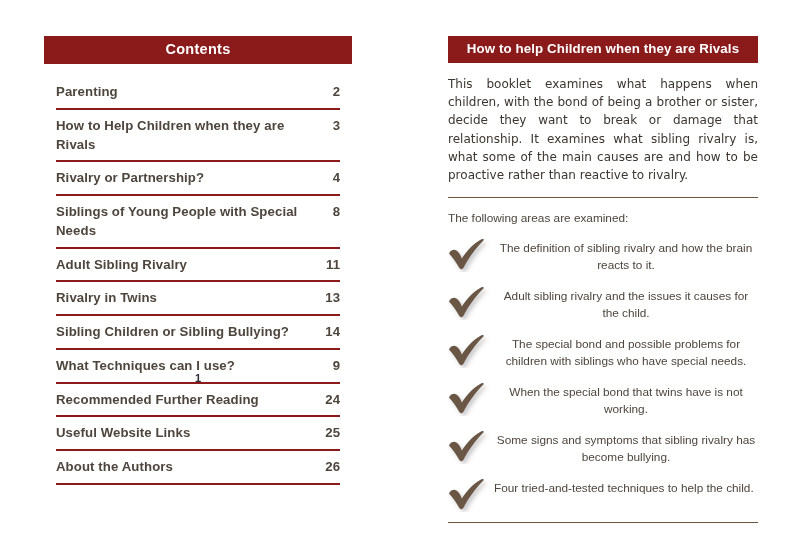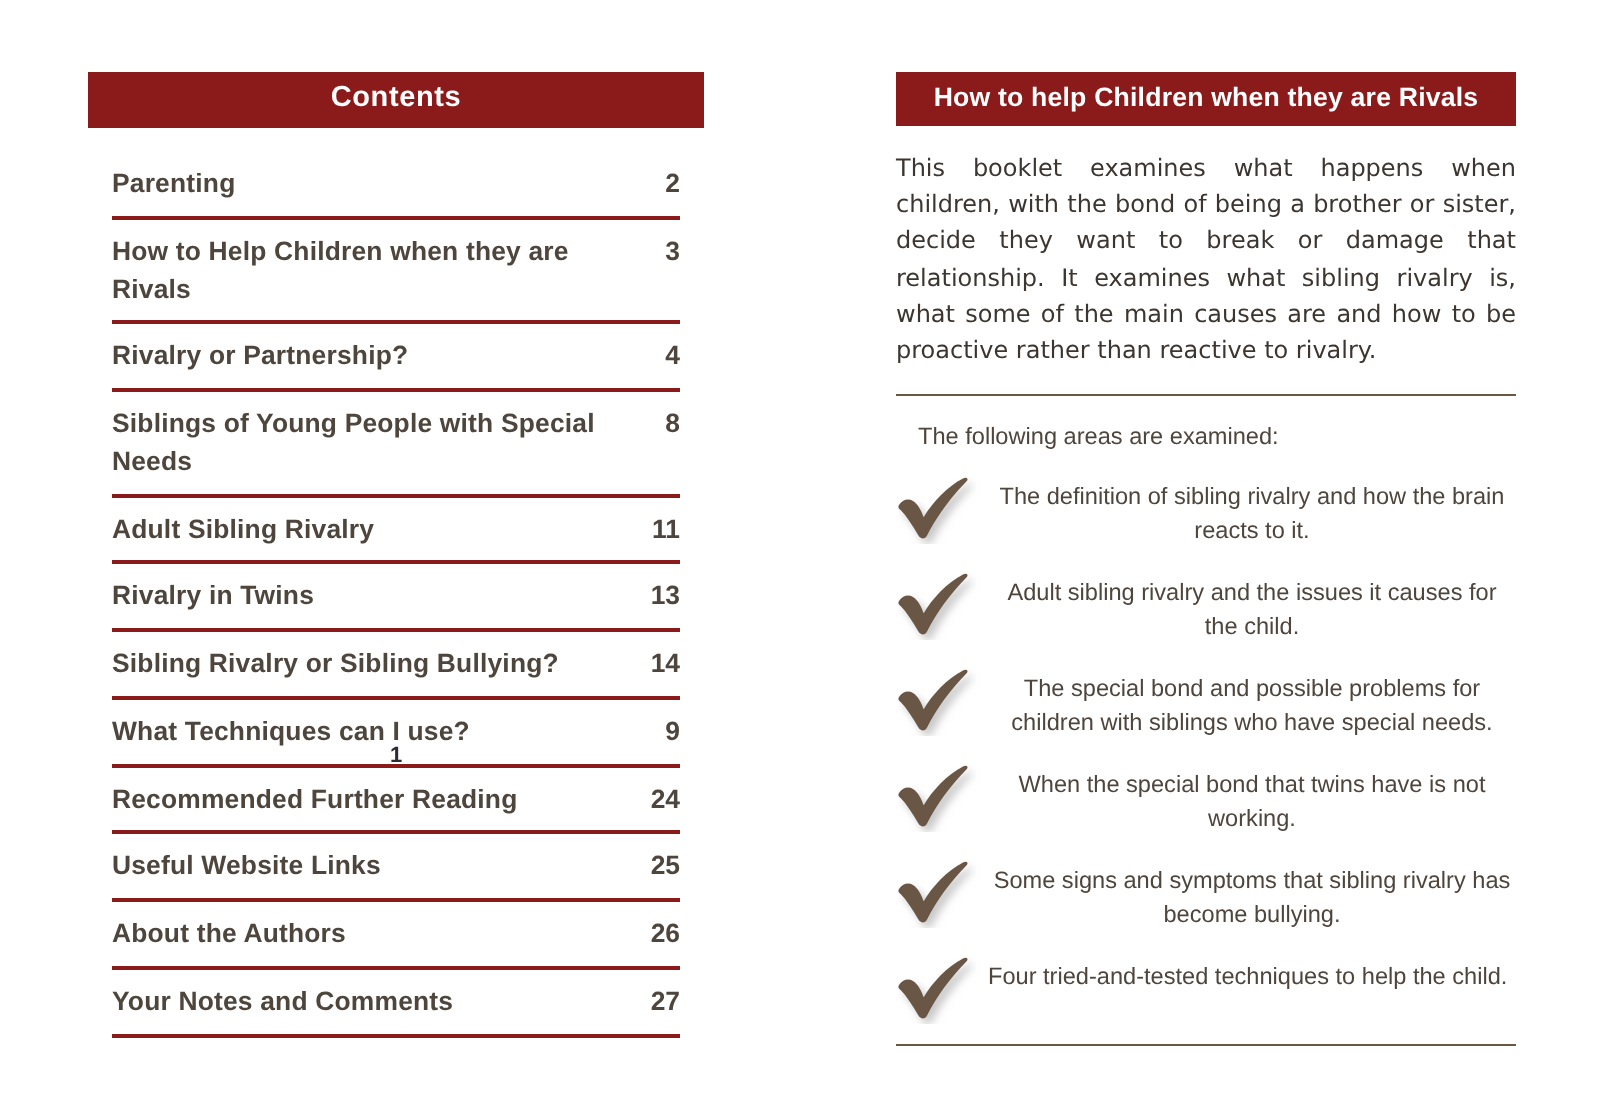--- a/index.html
+++ b/index.html
@@ -104,21 +104,21 @@
     line-height: 1.52;
     color: #3C3530;
     text-align: justify;
   }
   .rule-brown {
     height: 0;
     border-top: 1.6px solid #6B5644;
     margin: 13px 0 0 0;
   }
   .following-line {
-    margin: 12px 0 0 11px;
+    margin: 12px 0 0 0;
     font-size: 11.8px;
     color: #4E453D;
     line-height: 1.4;
   }
 
   .check-list {
     margin: 9px 0 0 0;
     padding: 0;
     list-style: none;
     text-align: center;
@@ -196,21 +196,21 @@
           <span class="toc-title">Adult Sibling Rivalry</span>
           <span class="toc-page">11</span>
         </li>
 
         <li class="toc-row">
           <span class="toc-title">Rivalry in Twins</span>
           <span class="toc-page">13</span>
         </li>
 
         <li class="toc-row">
-          <span class="toc-title">Sibling Rivalry or Sibling Bullying?</span>
+          <span class="toc-title">Sibling Children or Sibling Bullying?</span>
           <span class="toc-page">14</span>
         </li>
 
         <li class="toc-row">
           <span class="toc-title">What Techniques can I use?</span>
           <span class="toc-page">9</span>
         </li>
 
         <li class="toc-row">
           <span class="toc-title">Recommended Further Reading</span>
@@ -220,24 +220,20 @@
         <li class="toc-row">
           <span class="toc-title">Useful Website Links</span>
           <span class="toc-page">25</span>
         </li>
 
         <li class="toc-row">
           <span class="toc-title">About the Authors</span>
           <span class="toc-page">26</span>
         </li>
 
-        <li class="toc-row">
-          <span class="toc-title">Your Notes and Comments</span>
-          <span class="toc-page">27</span>
-        </li>
 
       </ul>
     </div>
 
     <div class="folio folio-left">1</div>
   </div>
 
   <div class="page page-right">
     <div class="right-wrap">
 

